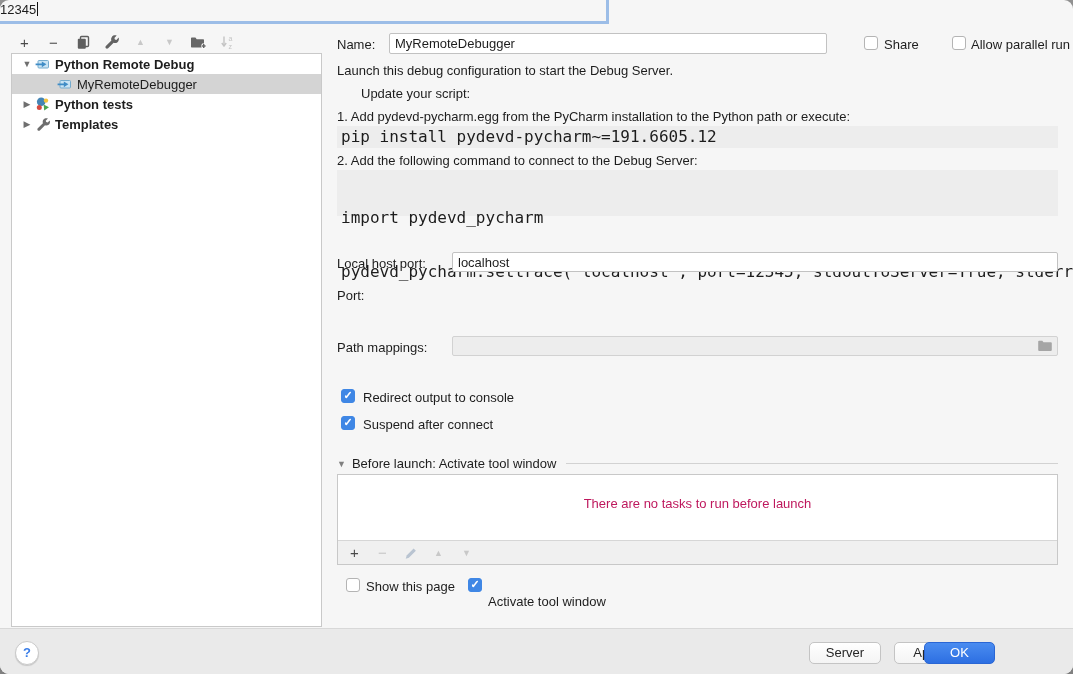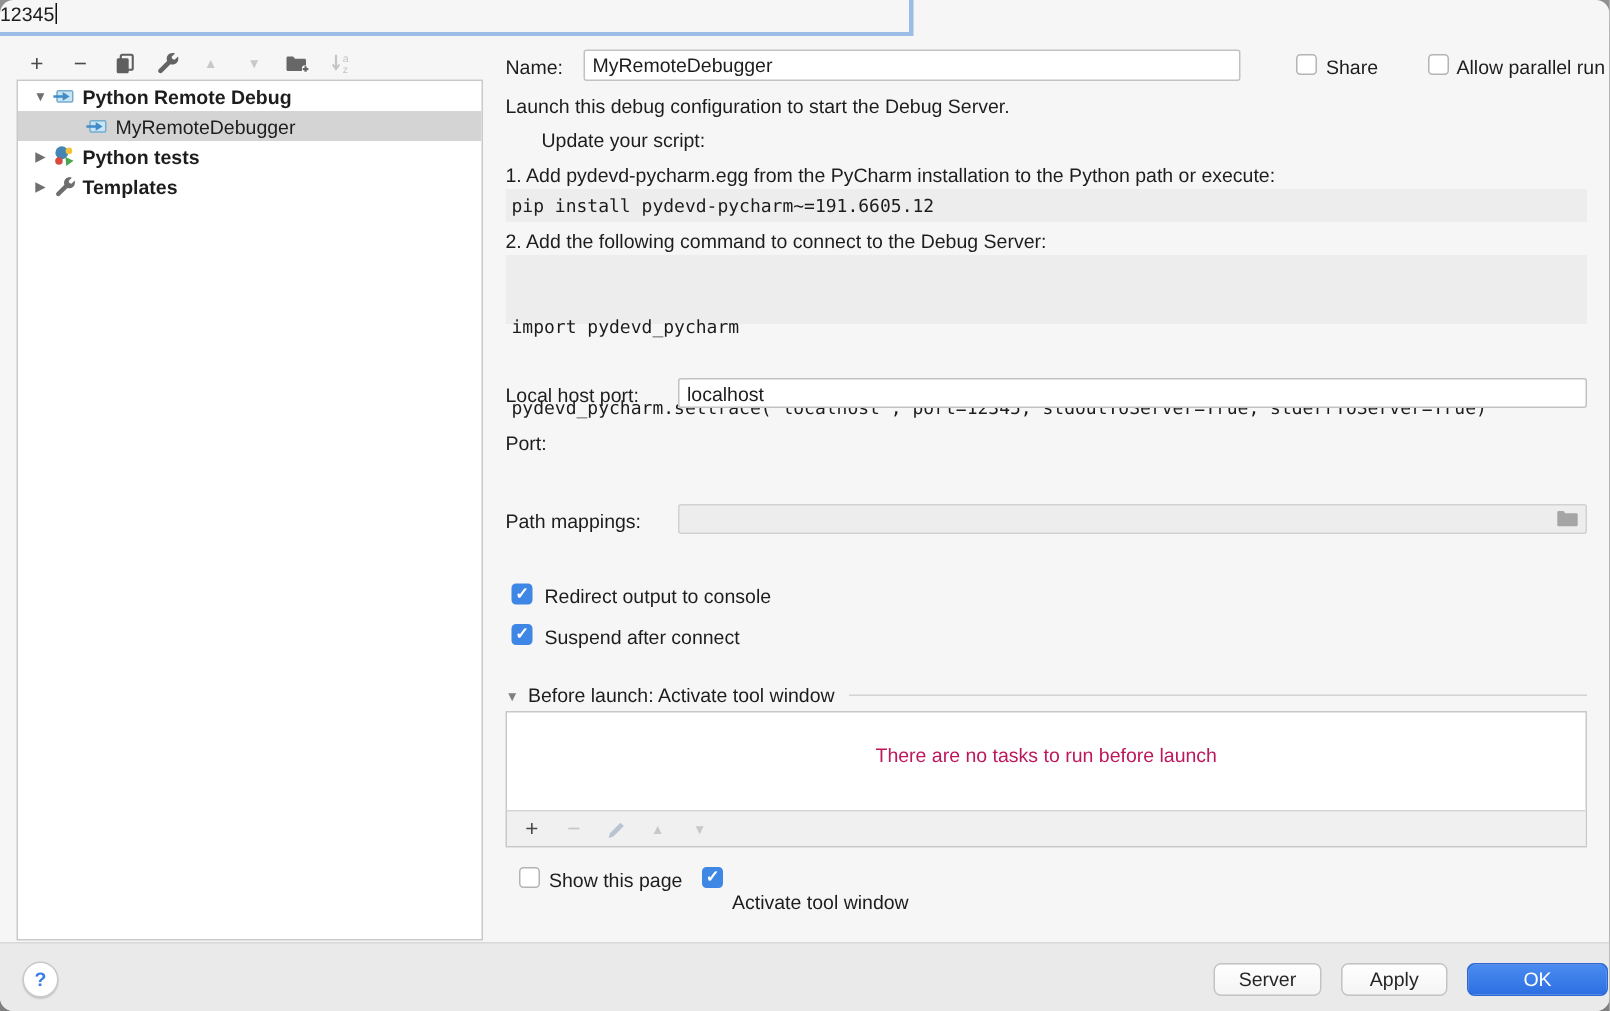--- a/index.html
+++ b/index.html
@@ -23,21 +23,21 @@
   .arrow{font-size:9px;color:#6f6f6f;width:14px;text-align:center;}
   .tico{width:18px;height:16px;display:inline-flex;align-items:center;justify-content:center;}
   .tlabel{padding-left:3px;}
   .bold{font-weight:bold;}
   .trow.selected{background:#d4d4d4;}
   .ind1{padding-left:8px;} .ind2{padding-left:44px;}
   .lbl{position:absolute;color:#1d1d1d;}
   input.txt{position:absolute;box-sizing:border-box;border:1px solid #c2c2c2;border-radius:2px;background:#fff;
             font-family:"Liberation Sans",sans-serif;font-size:13px;color:#1d1d1d;padding:0 5px;outline:none;}
   .codeblock{position:absolute;left:337px;width:721px;background:#ededed;
-             font-family:"DejaVu Sans Mono","Liberation Mono",monospace;font-size:12px;color:#1c1c1c;
+             font-family:"DejaVu Sans Mono","Liberation Mono",monospace;font-size:16px;color:#1c1c1c;
              padding-left:4px;box-sizing:border-box;white-space:pre;}
   .cb{position:absolute;width:14px;height:14px;box-sizing:border-box;border:1px solid #b4b4b4;border-radius:3px;
       background:#fff;}
   .cb[data-checked="true"]{background:#3f87e5;border-color:#3f87e5;}
   .cb[data-checked="true"]::after{content:"✓";position:absolute;left:1.5px;top:-1px;color:#fff;font-size:11px;font-weight:bold;}
   .field-disabled{position:absolute;box-sizing:border-box;background:#ededed;border:1px solid #d2d2d2;border-radius:2px;}
   .folder-btn{position:absolute;right:4px;top:2px;width:16px;height:14px;}
   .focusring{box-shadow:0 0 0 3px rgba(125,170,226,.75);border-color:#7daae2 !important;}
   .caret{display:inline-block;width:1px;height:14px;background:#111;vertical-align:-2px;margin-left:1px;}
   .bl-header{position:absolute;left:337px;top:456px;width:721px;display:flex;align-items:center;gap:6px;}
@@ -220,16 +220,16 @@
 
   <span class="cb" style="left:346px;top:578px;"></span>
   <span class="lbl" style="left:366px;top:579px;">Show this page</span>
   <span class="cb" style="left:468px;top:578px;" data-checked="true"></span>
   <span class="lbl" style="left:488px;top:579px;margin-top:15px;">Activate tool window</span>
 
   <div class="footer">
     <div class="helpbtn"><span>?</span></div>
     <div class="btn" style="left:809px;width:72px;">Server</div>
     <div class="btn" style="left:894px;width:71px;">Apply</div>
-    <div class="btn primary" style="left:978px;width:94px;">OK</div>
+    <div class="btn primary" style="left:924px;width:71px;">OK</div>
   </div>
 
 </div>
 
 </body></html>

